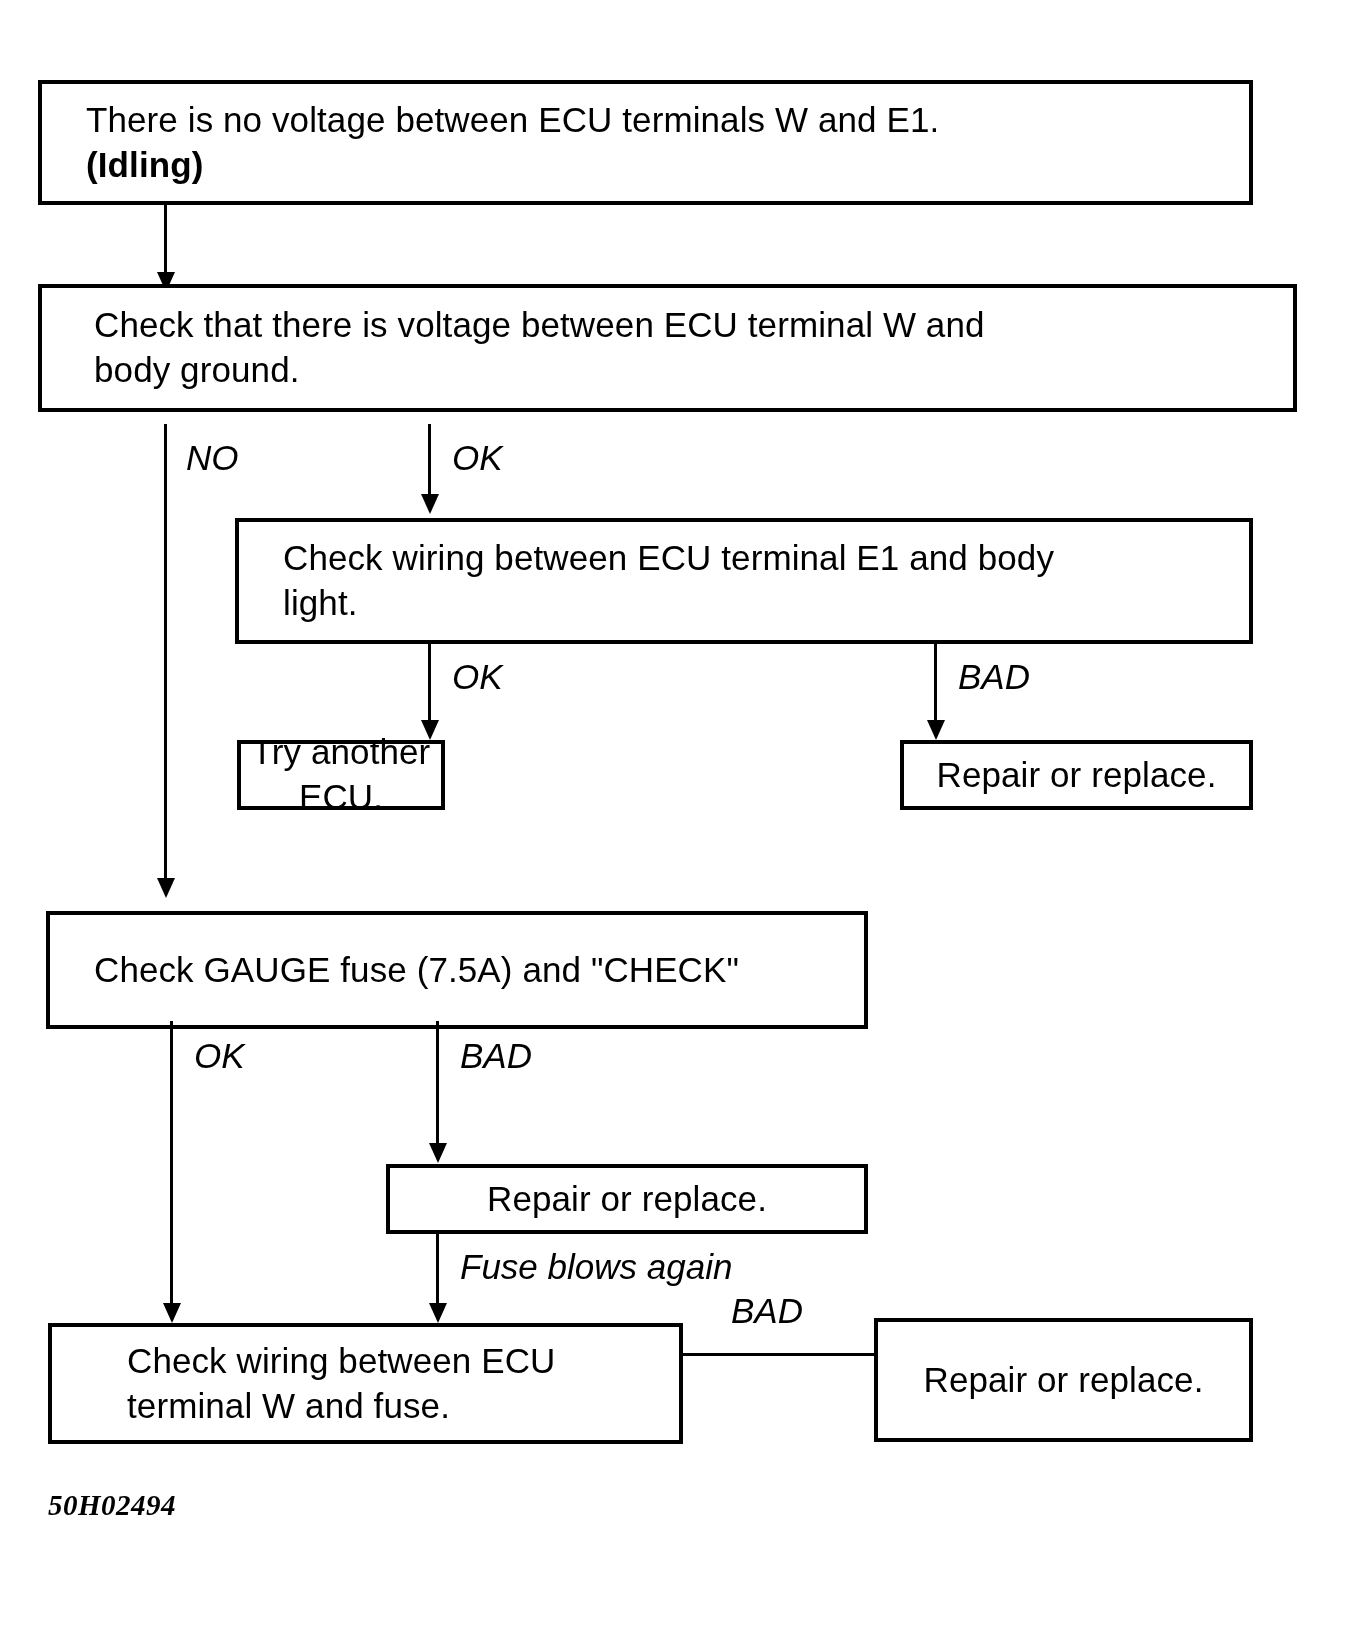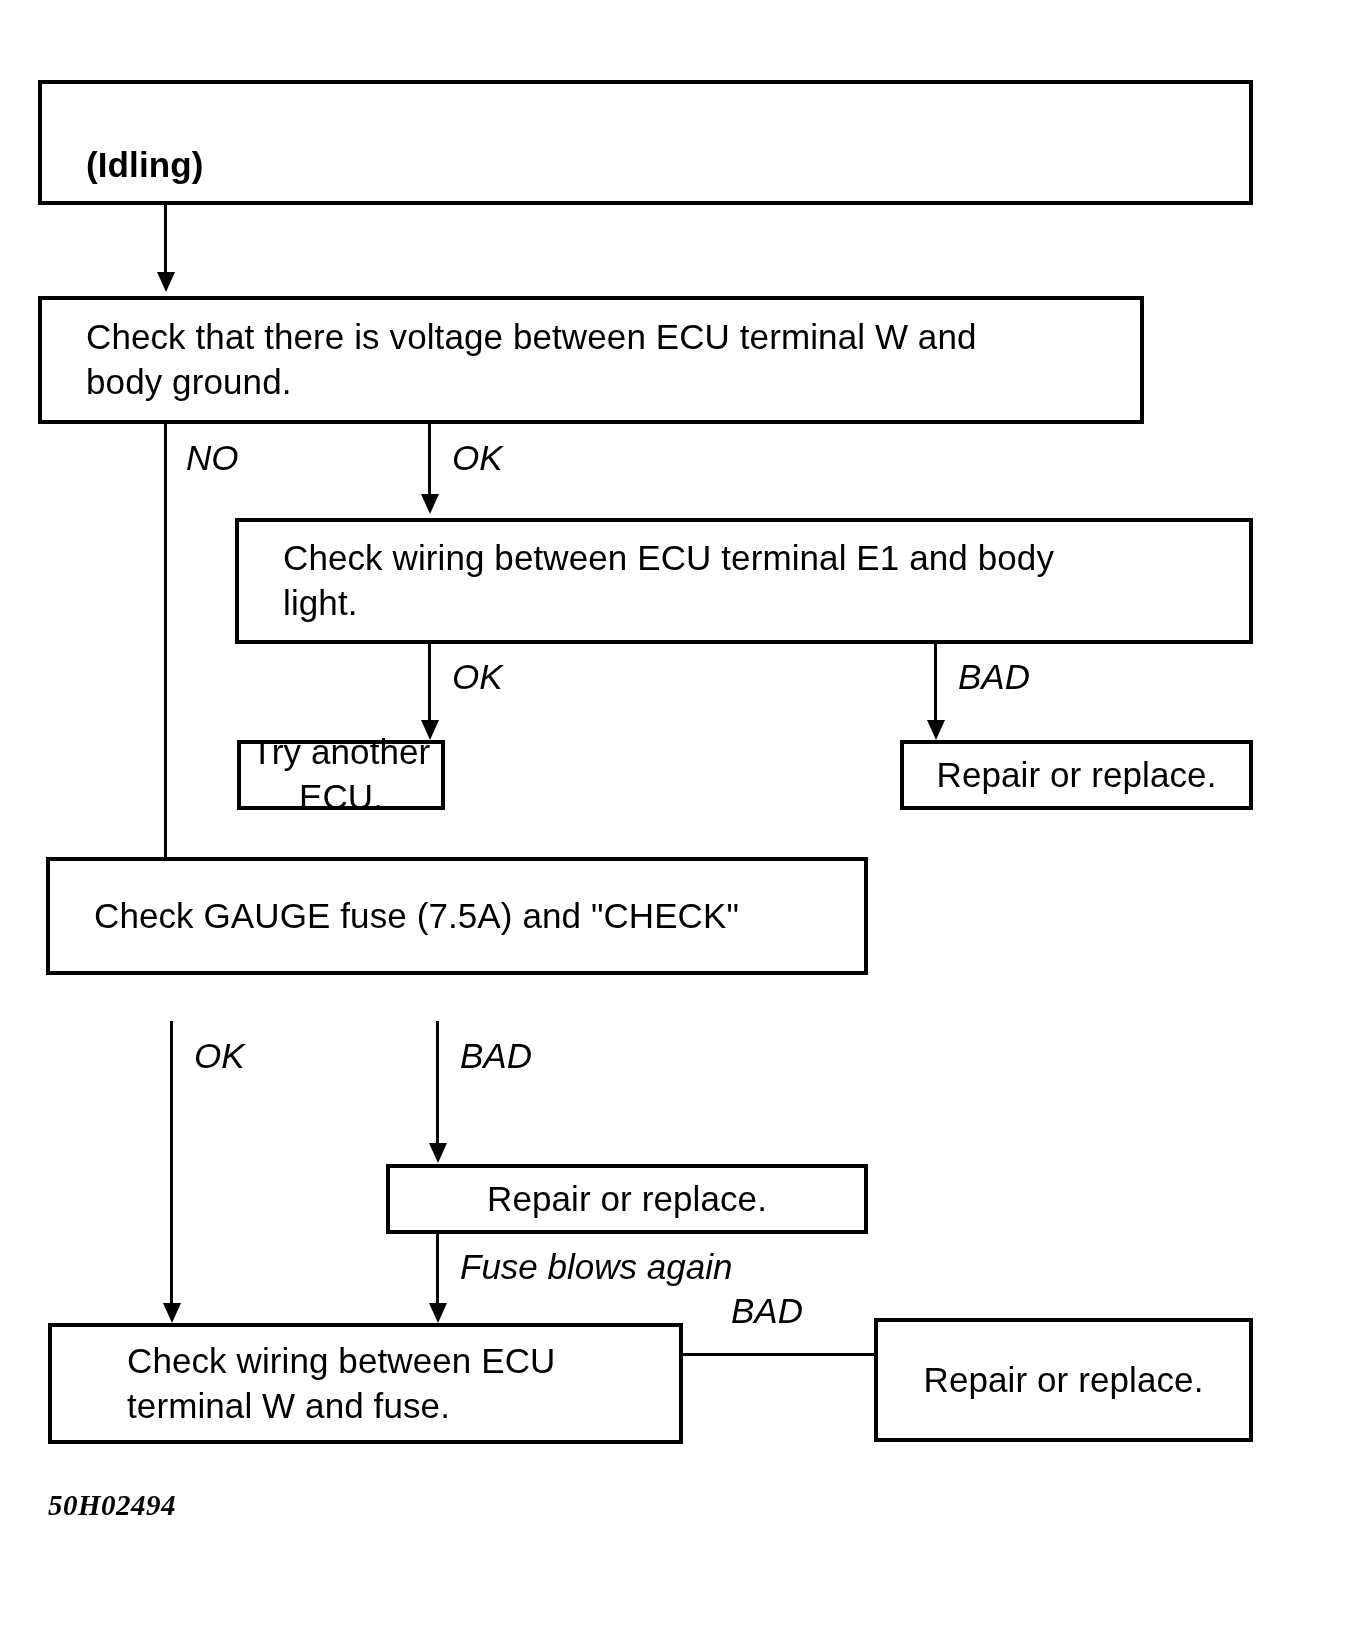--- a/index.html
+++ b/index.html
@@ -90,27 +90,27 @@
     font-size: 29px;
     letter-spacing: 0.5px;
   }
 </style>
 </head>
 <body>
 
 <div id="page">
 
   <div class="box" style="left:38px; top:80px; width:1215px; height:125px;">
-    <div class="txt"><br><b>(Idling)</b></div>
+    <div class="txt"><span>There is no voltage between ECU terminals W and E1.</span><br><b>(Idling)</b></div>
   </div>
 
   <div class="vline" style="left:164px; top:205px; height:70px;"></div>
   <div class="arrow-down" style="left:157px; top:272px;"></div>
 
-  <div class="box" style="left:38px; top:296px; width:1106px; height:128px;">
+  <div class="box" style="left:38px; top:284px; width:1259px; height:128px;padding-left:8px;">
     <div class="txt"><span>Check that there is voltage between ECU terminal W and</span><br><span>body ground.</span></div>
   </div>
 
   <div class="vline" style="left:164px; top:424px; height:457px;"></div>
   <div class="arrow-down" style="left:157px; top:878px;"></div>
   <div class="edge-label" style="left:186px; top:440px;">NO</div>
 
   <div class="vline" style="left:428px; top:424px; height:72px;"></div>
   <div class="arrow-down" style="left:421px; top:494px;"></div>
   <div class="edge-label" style="left:452px; top:440px;">OK</div>
@@ -128,21 +128,21 @@
   <div class="edge-label" style="left:958px; top:659px;">BAD</div>
 
   <div class="box center" style="left:237px; top:740px; width:208px; height:70px;">
     <div class="txt">Try another ECU.</div>
   </div>
 
   <div class="box center" style="left:900px; top:740px; width:353px; height:70px;">
     <div class="txt">Repair or replace.</div>
   </div>
 
-  <div class="box" style="left:46px; top:857px; width:822px; height:118px;">
+  <div class="box" style="left:46px; top:911px; width:822px; height:118px;">
     <div class="txt"><span>Check GAUGE fuse (7.5A) and "CHECK"</span><br></div>
   </div>
 
   <div class="vline" style="left:170px; top:1021px; height:285px;"></div>
   <div class="arrow-down" style="left:163px; top:1303px;"></div>
   <div class="edge-label" style="left:194px; top:1038px;">OK</div>
 
   <div class="vline" style="left:436px; top:1021px; height:125px;"></div>
   <div class="arrow-down" style="left:429px; top:1143px;"></div>
   <div class="edge-label" style="left:460px; top:1038px;">BAD</div>

